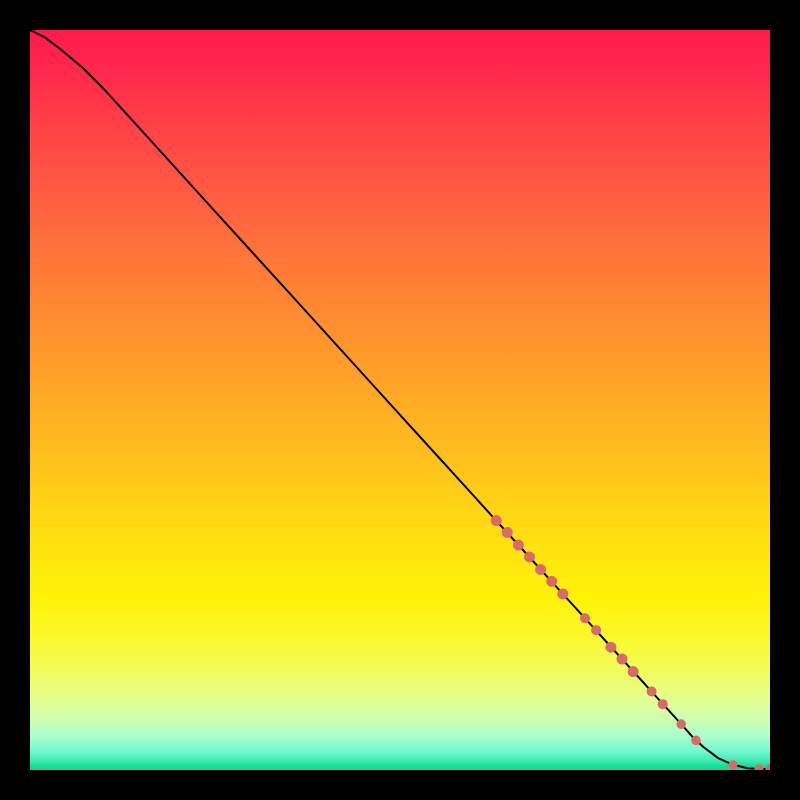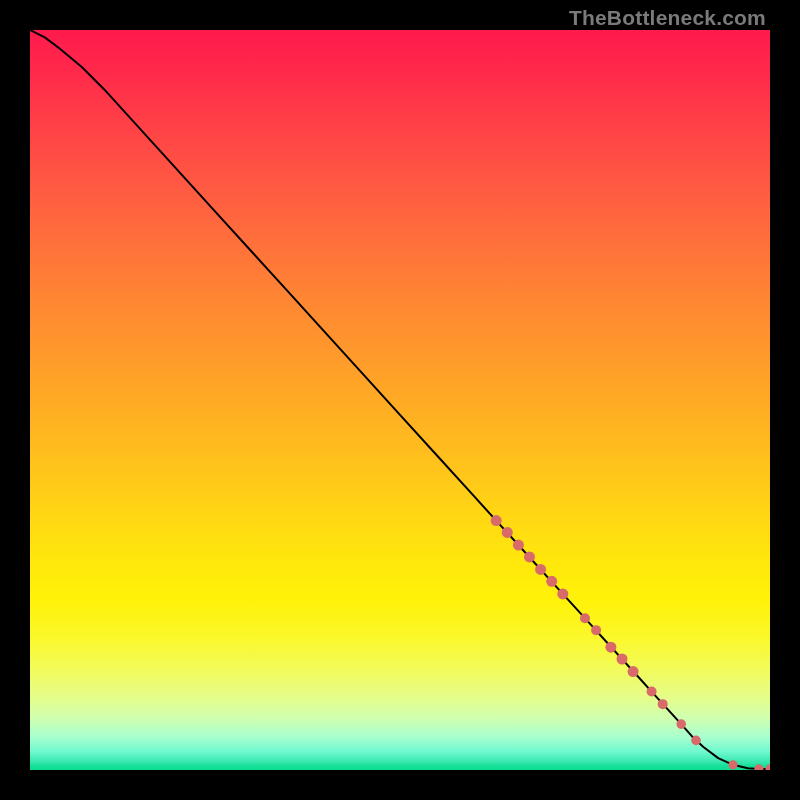--- a/index.html
+++ b/index.html
@@ -98,14 +98,13 @@
         <circle cx="603.10" cy="641.58" r="5.50" fill="#d86a6a" stroke="#a83f3f" stroke-width="0"></circle>
         <circle cx="621.60" cy="661.56" r="5.00" fill="#d86a6a" stroke="#a83f3f" stroke-width="0"></circle>
         <circle cx="632.70" cy="674.14" r="5.00" fill="#d86a6a" stroke="#a83f3f" stroke-width="0"></circle>
         <circle cx="651.20" cy="694.12" r="4.80" fill="#d86a6a" stroke="#a83f3f" stroke-width="0"></circle>
         <circle cx="666.00" cy="710.40" r="4.80" fill="#d86a6a" stroke="#a83f3f" stroke-width="0"></circle>
         <circle cx="703.00" cy="734.82" r="4.60" fill="#d86a6a" stroke="#a83f3f" stroke-width="0"></circle>
         <circle cx="728.90" cy="738.89" r="4.60" fill="#d86a6a" stroke="#a83f3f" stroke-width="0"></circle>
         <circle cx="740.00" cy="738.89" r="4.60" fill="#d86a6a" stroke="#a83f3f" stroke-width="0"></circle>
       </svg>
   </div>
-  <div class="watermark">TheBottleneck.com</div>
 </div>
 
 </body></html>

